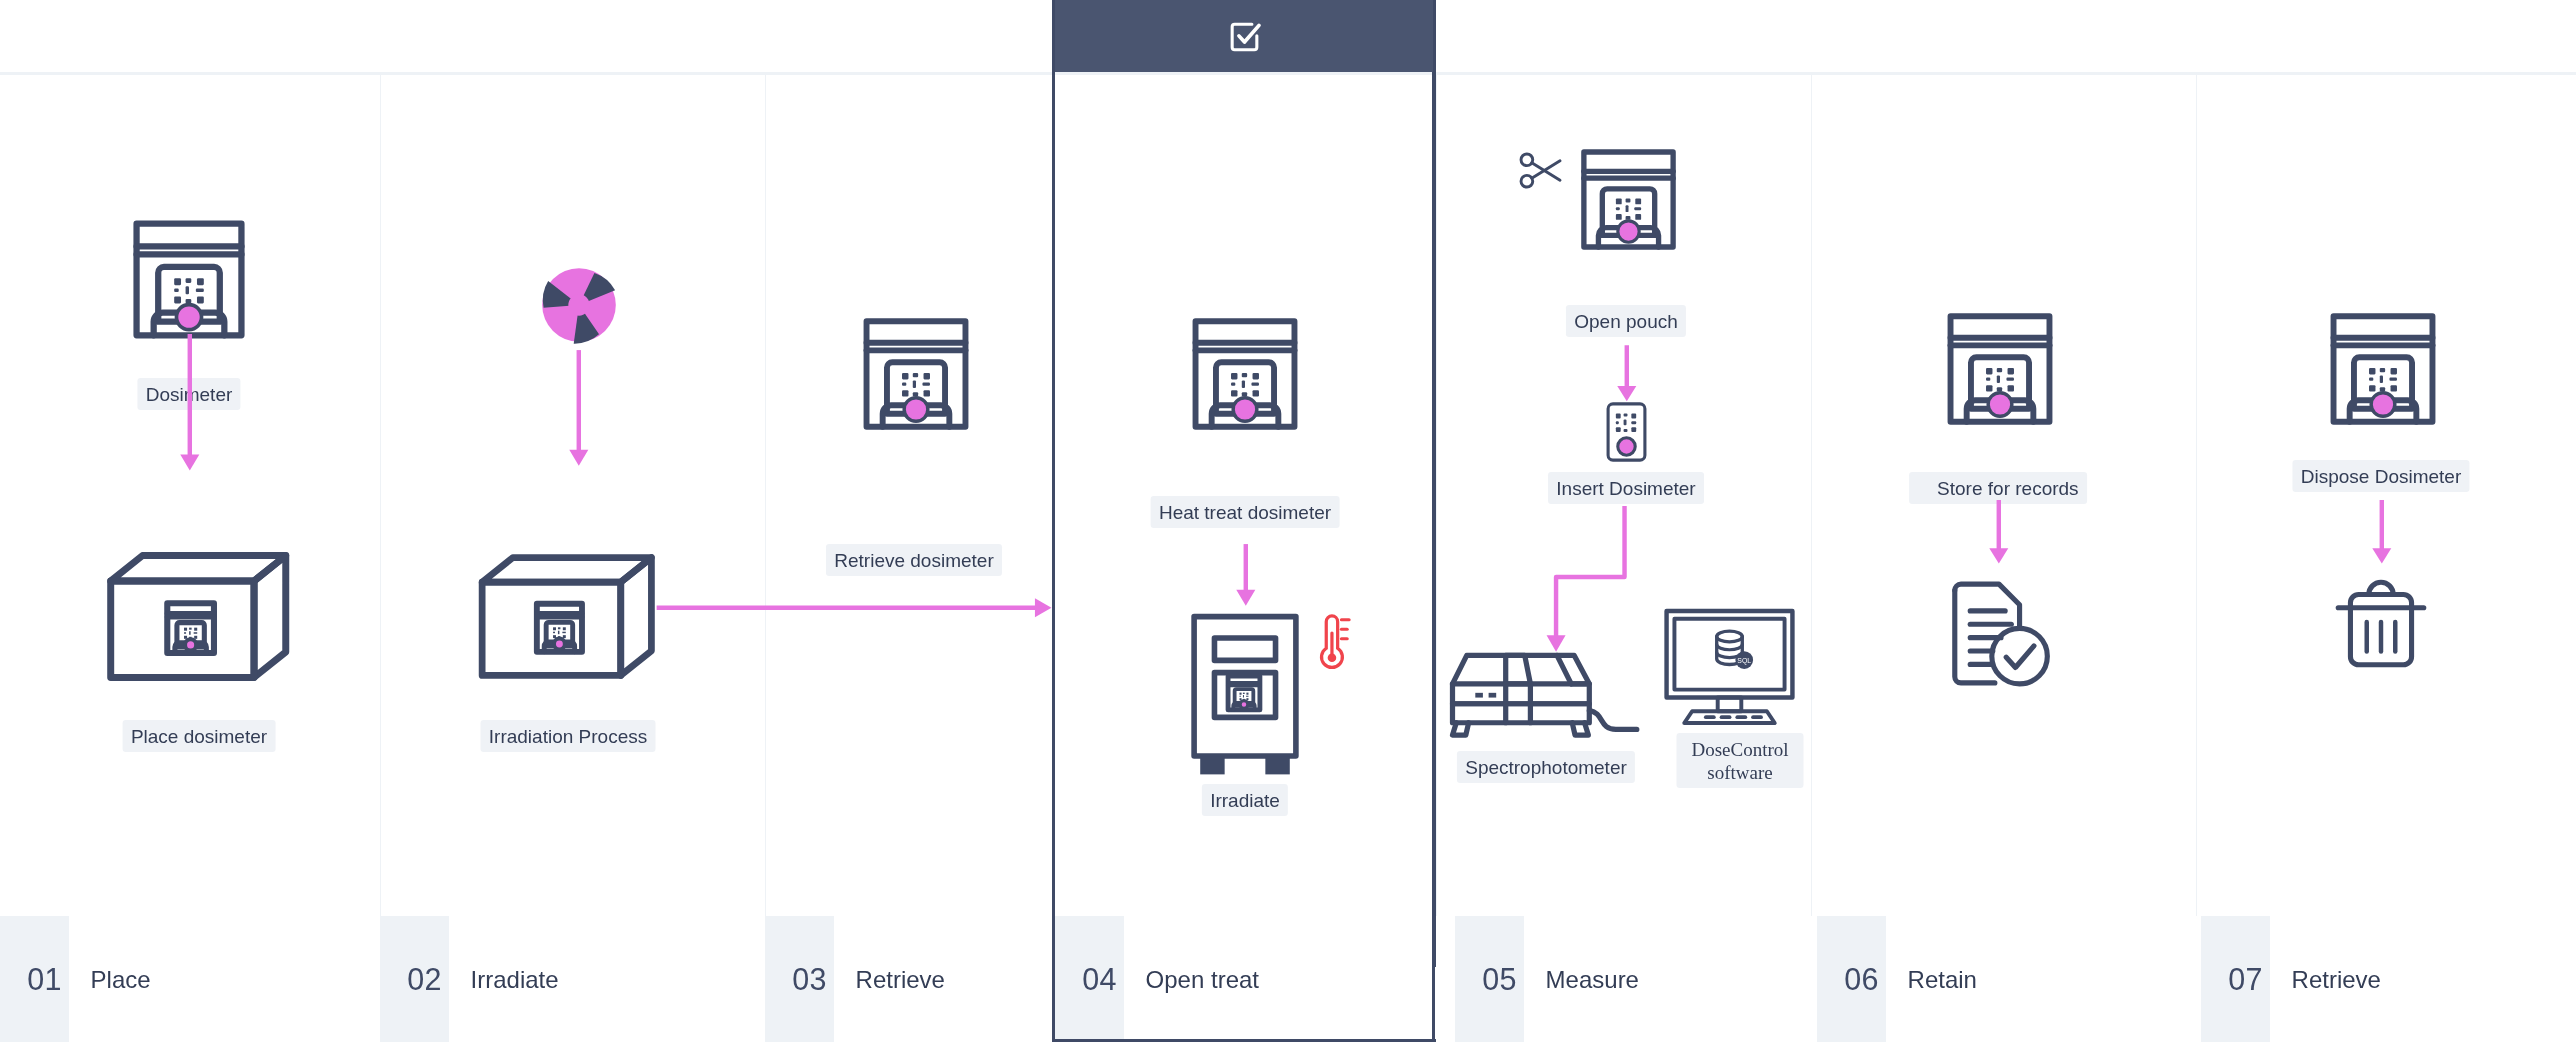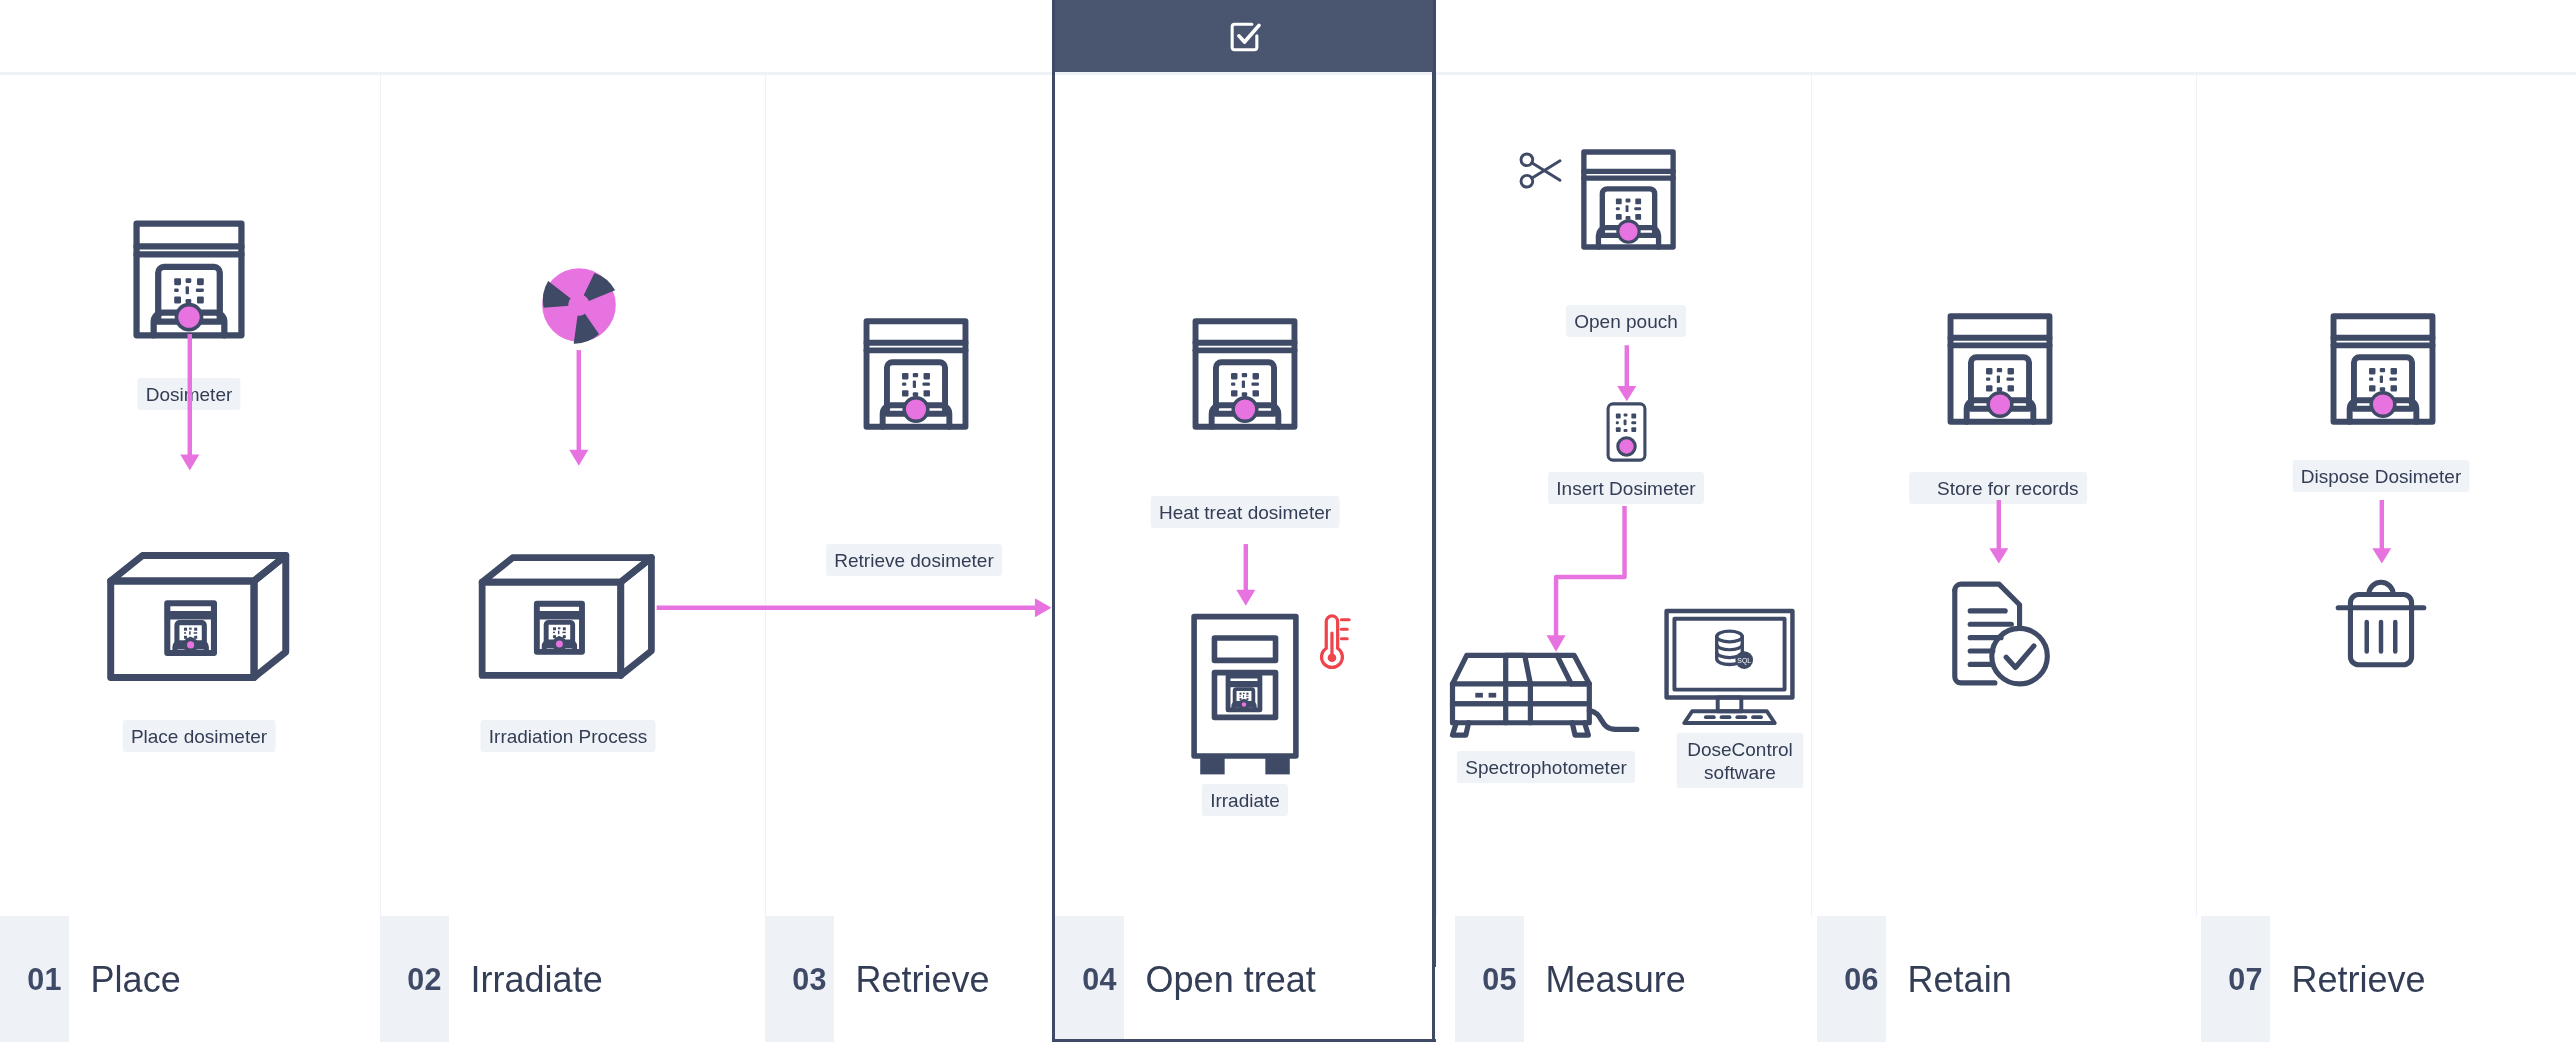--- a/index.html
+++ b/index.html
@@ -42,40 +42,40 @@
     background: #4a5570;
     display: flex; align-items: center; justify-content: center;
   }
 
   
   .footer { position: absolute; left:0; top:916px; width:2576px; height:127px; background:#fff; }
   .fcell { position: absolute; top: 0; height: 127px; display: flex; align-items: stretch; }
   .fnum {
     width: 69px; background: #eef2f6; color: #3f4a66;
     display:flex; align-items:center; justify-content:center;
-    font-size: 30.5px; font-weight: 700; letter-spacing: 0.3px; padding-left: 20px;
+    font-size: 30.5px; font-weight: 400; letter-spacing: 0.3px; padding-left: 20px;
   }
   .flabel {
     flex: 1; background: #ffffff; color: #333d55;
     display:flex; align-items:center; padding-left: 21.6px;
-    font-size: 36px; font-weight: 400;
+    font-size: 24px; font-weight: 400;
   }
   .fgap { position:absolute; top:0; height:127px; width:9px; background:#ffffff; }
 
   
   .node { position: absolute; }
   .chip {
     position: absolute;
     background: #eff2f6; color: #333d55;
     font-size: 19px; line-height: 1.22;
     padding: 4.5px 8.3px; border-radius: 3.2px;
     white-space: pre; text-align: center;
     transform: translateX(-50%);
   }
-  .chip.multi { white-space: normal; }
+  .chip.multi { white-space: normal; font-family: Liberation Serif, serif; }
   svg { display: block; overflow: visible; }
   .ink-thin { stroke: #3f4a66; fill: none; stroke-width: 5.5; stroke-linecap: round; stroke-linejoin: round; }
   .fillink { fill: #3f4a66; }
   .pink { fill: #e773e0; }
   .pinkline { stroke: #e773e0; fill:none; stroke-width: 7; }
   .red { stroke: #f0444c; fill: none; stroke-width: 7; stroke-linecap: round; }
   .arrow { position: absolute; }
 </style>
 </head>
 <body>

